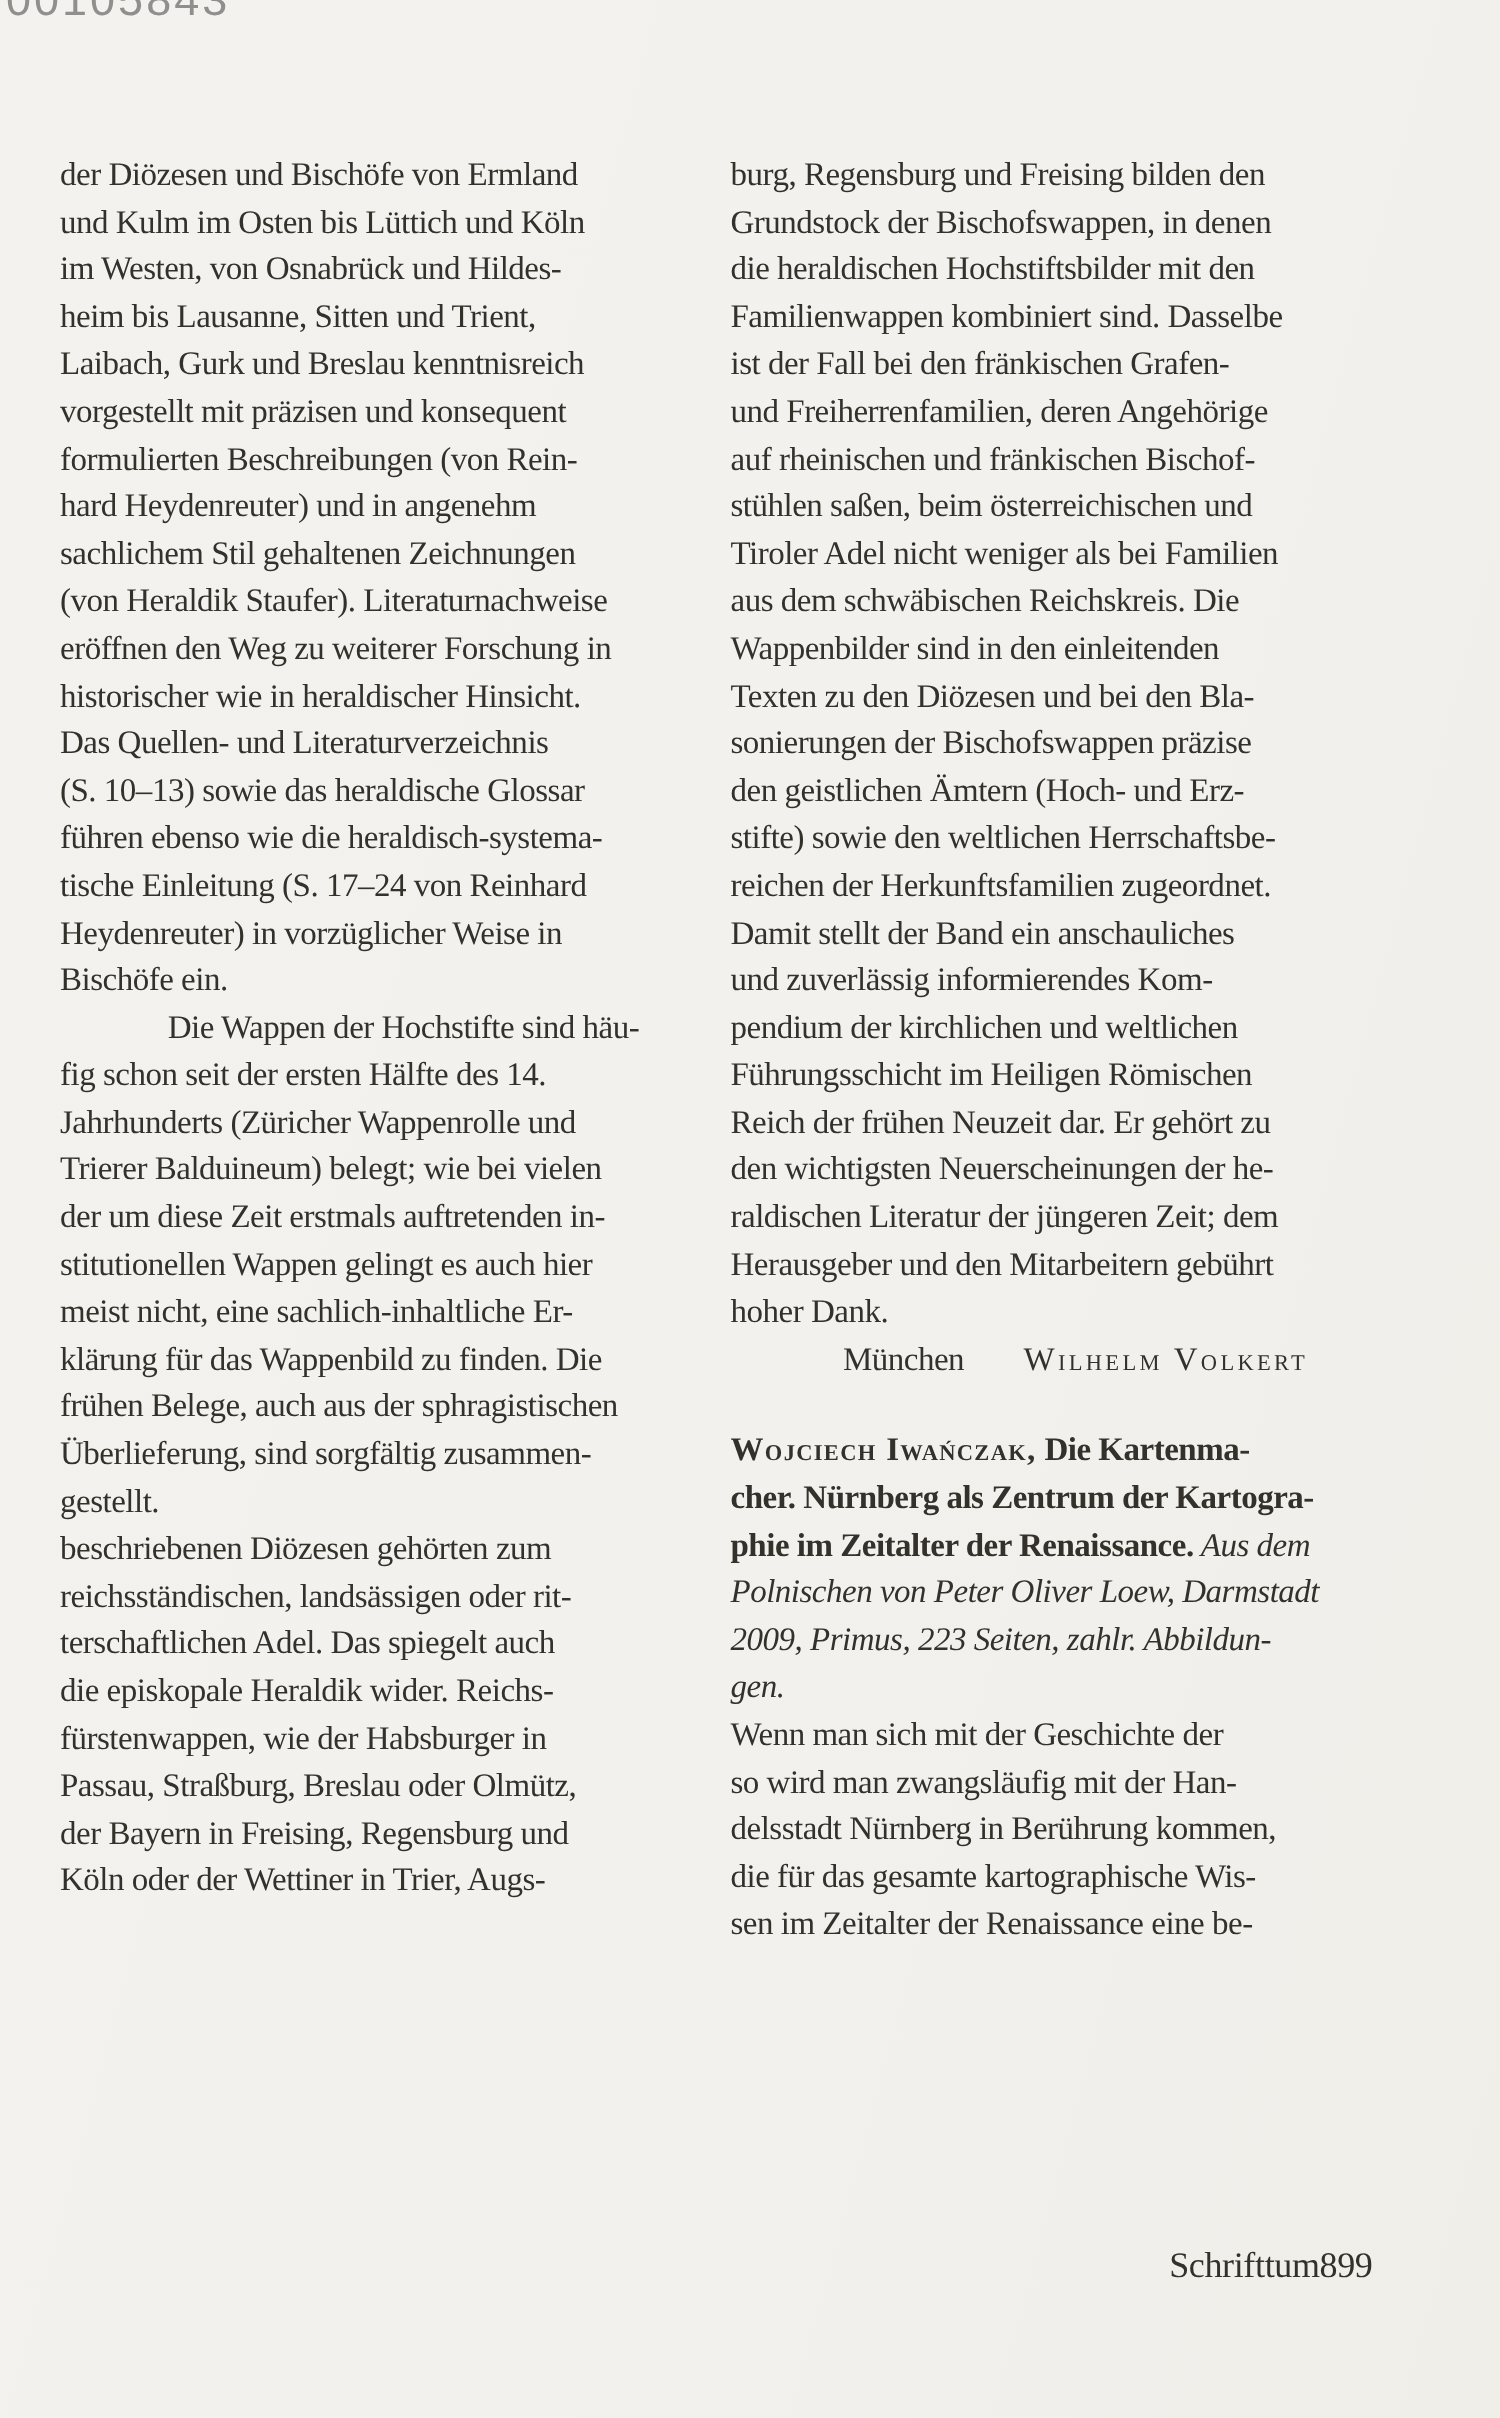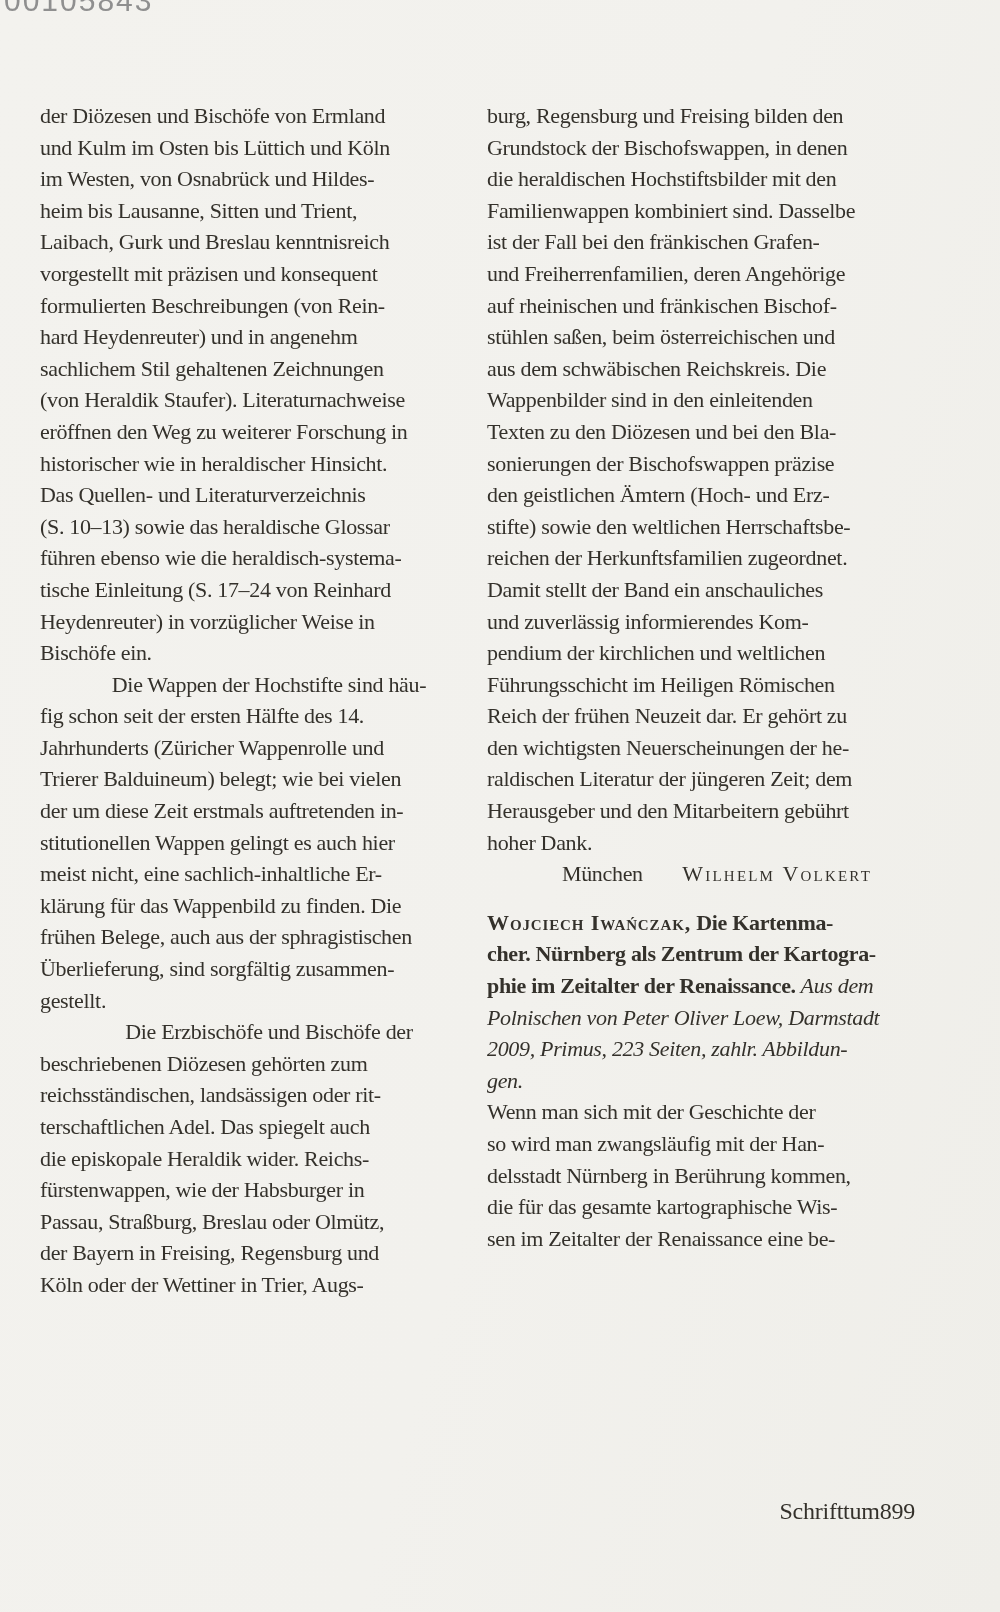--- a/index.html
+++ b/index.html
@@ -18,21 +18,21 @@
     font-size:30px;color:#8f8f8f;letter-spacing:2px;
   }
   .col{
     position:absolute;top:100px;
     font-size:22px;line-height:31.6px;letter-spacing:-0.015em;
   }
   .col-left{left:40px;width:426px;}
   .col-right{left:487px;width:428px;}
   .line{height:31.6px;white-space:nowrap;text-align:left;}
   .line.indent{text-indent:32px;text-align:center;}
-  .line.gap{margin-top:17px;}
+  .line.gap{margin-top:29px;}
   .seg-b{font-weight:bold;}
   .seg-i{font-style:italic;}
   .seg-sc{font-variant-caps:small-caps;letter-spacing:.1em;}
   .seg-bsc{font-weight:bold;font-variant-caps:small-caps;letter-spacing:.04em;}
   .signature .seg-sc{margin-left:1.8em;}
   .footer{position:absolute;top:1498px;right:85px;font-size:24px;letter-spacing:-0.01em;}
   .footer .num{}
 </style>
 </head>
 <body>
@@ -62,39 +62,39 @@
       <div class="line"><span>fig schon seit der ersten Hälfte des 14.</span></div>
       <div class="line"><span>Jahrhunderts (Züricher Wappenrolle und</span></div>
       <div class="line"><span>Trierer Balduineum) belegt; wie bei vielen</span></div>
       <div class="line"><span>der um diese Zeit erstmals auftretenden in-</span></div>
       <div class="line"><span>stitutionellen Wappen gelingt es auch hier</span></div>
       <div class="line"><span>meist nicht, eine sachlich-inhaltliche Er-</span></div>
       <div class="line"><span>klärung für das Wappenbild zu finden. Die</span></div>
       <div class="line"><span>frühen Belege, auch aus der sphragistischen</span></div>
       <div class="line"><span>Überlieferung, sind sorgfältig zusammen-</span></div>
       <div class="line"><span>gestellt.</span></div>
-      <div class="line indent"><span>Die Erzbischöfe und Bischöfe der</span></div>
       <div class="line"><span>beschriebenen Diözesen gehörten zum</span></div>
       <div class="line"><span>reichsständischen, landsässigen oder rit-</span></div>
       <div class="line"><span>terschaftlichen Adel. Das spiegelt auch</span></div>
       <div class="line"><span>die episkopale Heraldik wider. Reichs-</span></div>
       <div class="line"><span>fürstenwappen, wie der Habsburger in</span></div>
       <div class="line"><span>Passau, Straßburg, Breslau oder Olmütz,</span></div>
       <div class="line"><span>der Bayern in Freising, Regensburg und</span></div>
       <div class="line"><span>Köln oder der Wettiner in Trier, Augs-</span></div>
     </div>
   <div class="col col-right">
       <div class="line"><span>burg, Regensburg und Freising bilden den</span></div>
       <div class="line"><span>Grundstock der Bischofswappen, in denen</span></div>
       <div class="line"><span>die heraldischen Hochstiftsbilder mit den</span></div>
       <div class="line"><span>Familienwappen kombiniert sind. Dasselbe</span></div>
       <div class="line"><span>ist der Fall bei den fränkischen Grafen-</span></div>
       <div class="line"><span>und Freiherrenfamilien, deren Angehörige</span></div>
       <div class="line"><span>auf rheinischen und fränkischen Bischof-</span></div>
       <div class="line"><span>stühlen saßen, beim österreichischen und</span></div>
+      <div class="line"><span>Tiroler Adel nicht weniger als bei Familien</span></div>
       <div class="line"><span>aus dem schwäbischen Reichskreis. Die</span></div>
       <div class="line"><span>Wappenbilder sind in den einleitenden</span></div>
       <div class="line"><span>Texten zu den Diözesen und bei den Bla-</span></div>
       <div class="line"><span>sonierungen der Bischofswappen präzise</span></div>
       <div class="line"><span>den geistlichen Ämtern (Hoch- und Erz-</span></div>
       <div class="line"><span>stifte) sowie den weltlichen Herrschaftsbe-</span></div>
       <div class="line"><span>reichen der Herkunftsfamilien zugeordnet.</span></div>
       <div class="line"><span>Damit stellt der Band ein anschauliches</span></div>
       <div class="line"><span>und zuverlässig informierendes Kom-</span></div>
       <div class="line"><span>pendium der kirchlichen und weltlichen</span></div>

